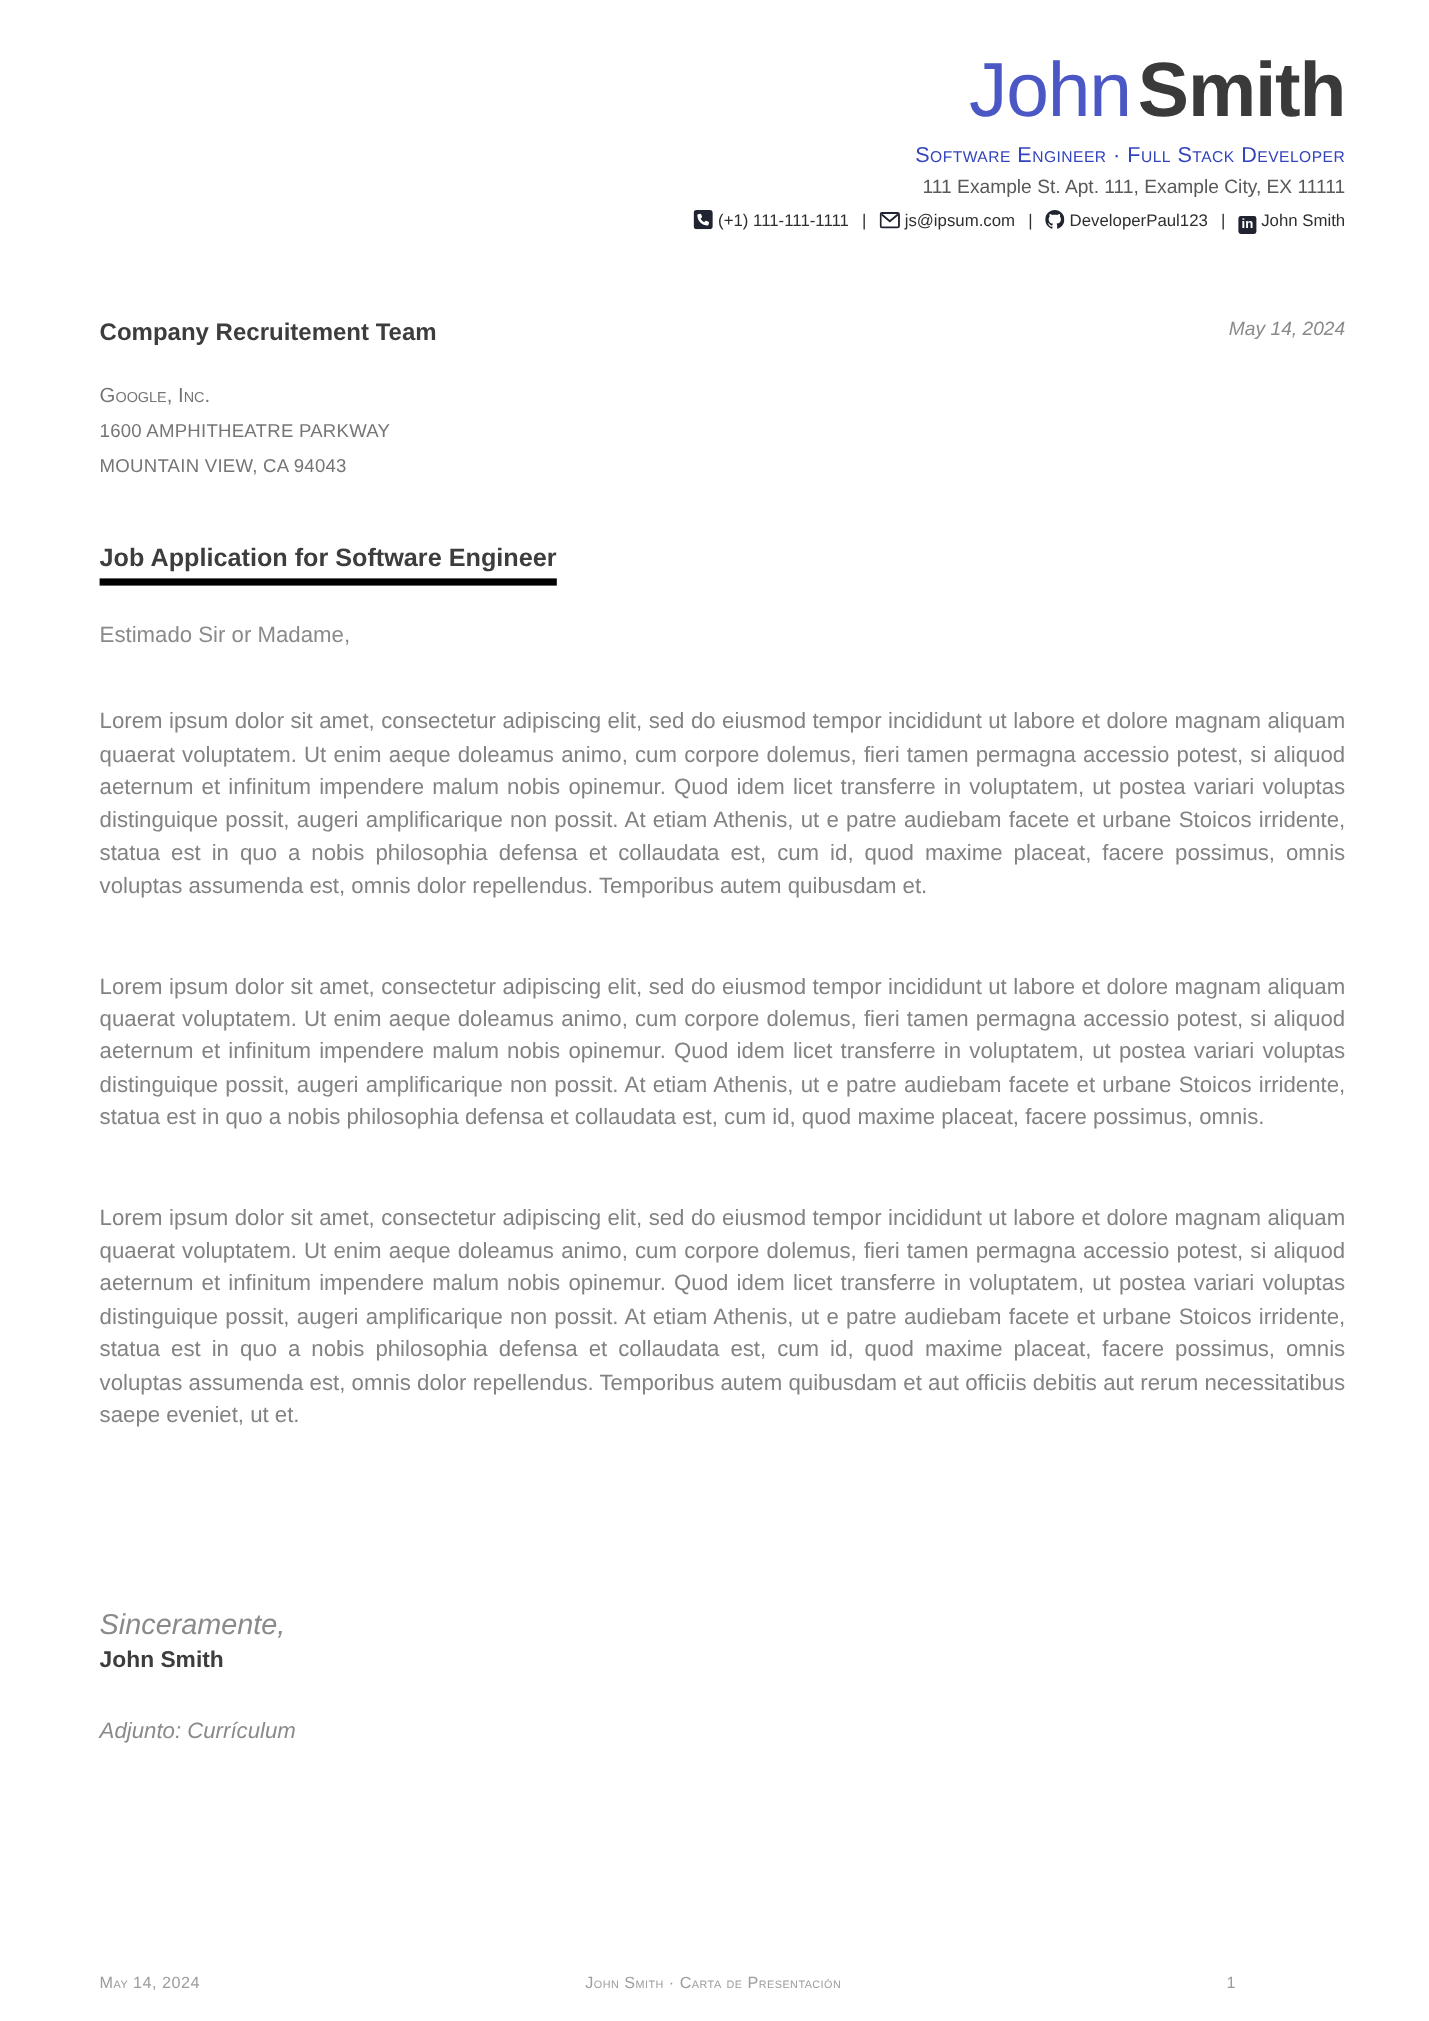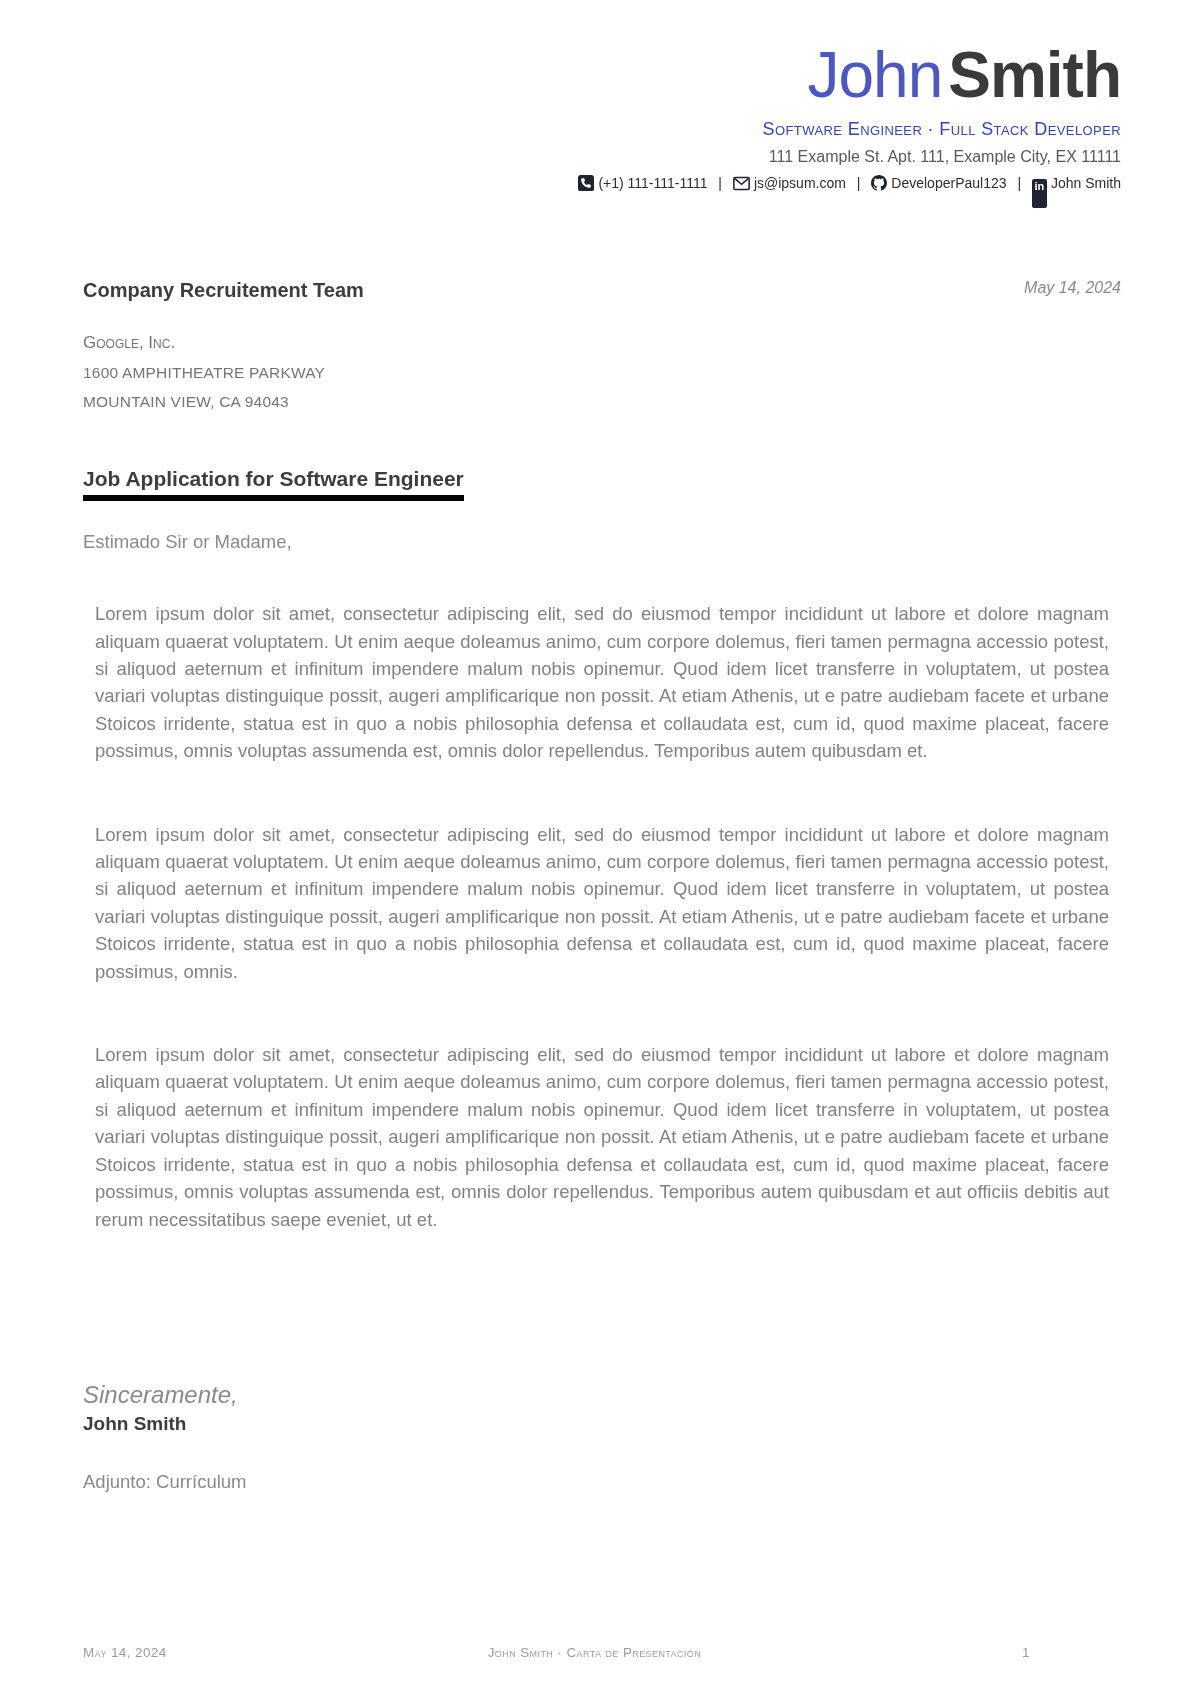--- a/index.html
+++ b/index.html
@@ -24,46 +24,46 @@
     color:#3343bd;
     letter-spacing:.4px;
   }
   .hdr-address{margin-top:8px;font-size:16px;font-weight:400;color:#595959;}
   .contacts{margin-top:9px;font-size:14px;color:#2e2e2e;}
   .contacts .citem{white-space:nowrap;}
   .contacts .sep{margin:0 7px;color:#2e2e2e;}
   .icon{display:inline-block;vertical-align:-3px;margin-right:4px;}
   .in-box{
     display:inline-block;vertical-align:-2px;margin-right:4px;
-    width:15px;height:29px;border-radius:2px;background:#1f2430;
+    width:15px;height:15px;border-radius:2px;background:#1f2430;
     color:#fff;font-weight:700;font-size:11px;line-height:14px;text-align:center;
   }
   
   .recipient-row{display:flex;justify-content:space-between;align-items:flex-start;margin-top:71px;}
   .recipient-title{margin:0;font-size:20px;font-weight:700;color:#3d3d3d;}
   .letter-date{font-style:italic;font-size:16px;color:#8a8a8a;}
   .company{margin-top:31px;font-variant:small-caps;font-size:17px;color:#757575;}
   .addr-line{margin-top:11px;font-size:15.5px;color:#757575;letter-spacing:.2px;}
   .subject-wrap{margin-top:56px;}
   .subject{
     display:inline-block;
     font-size:21px;font-weight:700;color:#3d3d3d;
     padding-bottom:4px;border-bottom:6px solid #000000;
   }
   .salutation{margin:30px 0 0 0;font-size:18.5px;color:#8a8a8a;}
   .body-para{
-    margin:12px;
+    margin:0;
     font-size:18.5px;line-height:27.4px;color:#828282;
     text-align:justify;
   }
   .p-first{margin-top:47px;}
   .p-next{margin-top:56px;}
   .closing{margin:148px 0 0 0;font-size:24px;color:#8a8a8a;font-style:italic;}
   .signature{margin:4px 0 0 0;font-size:19px;font-weight:700;color:#3d3d3d;}
-  .enclosure{margin:36px 0 0 0;font-size:18.5px;color:#8a8a8a;}
+  .enclosure{margin:36px 0 0 0;font-size:18.5px;font-style:italic;color:#8a8a8a;}
   
   .footer{
     position:absolute;left:83px;right:161px;bottom:24px;
     display:flex;justify-content:space-between;align-items:baseline;
     font-variant:small-caps;font-size:13.5px;color:#9c9c9c;letter-spacing:.4px;
   }
 </style>
 </head>
 <body>
 

